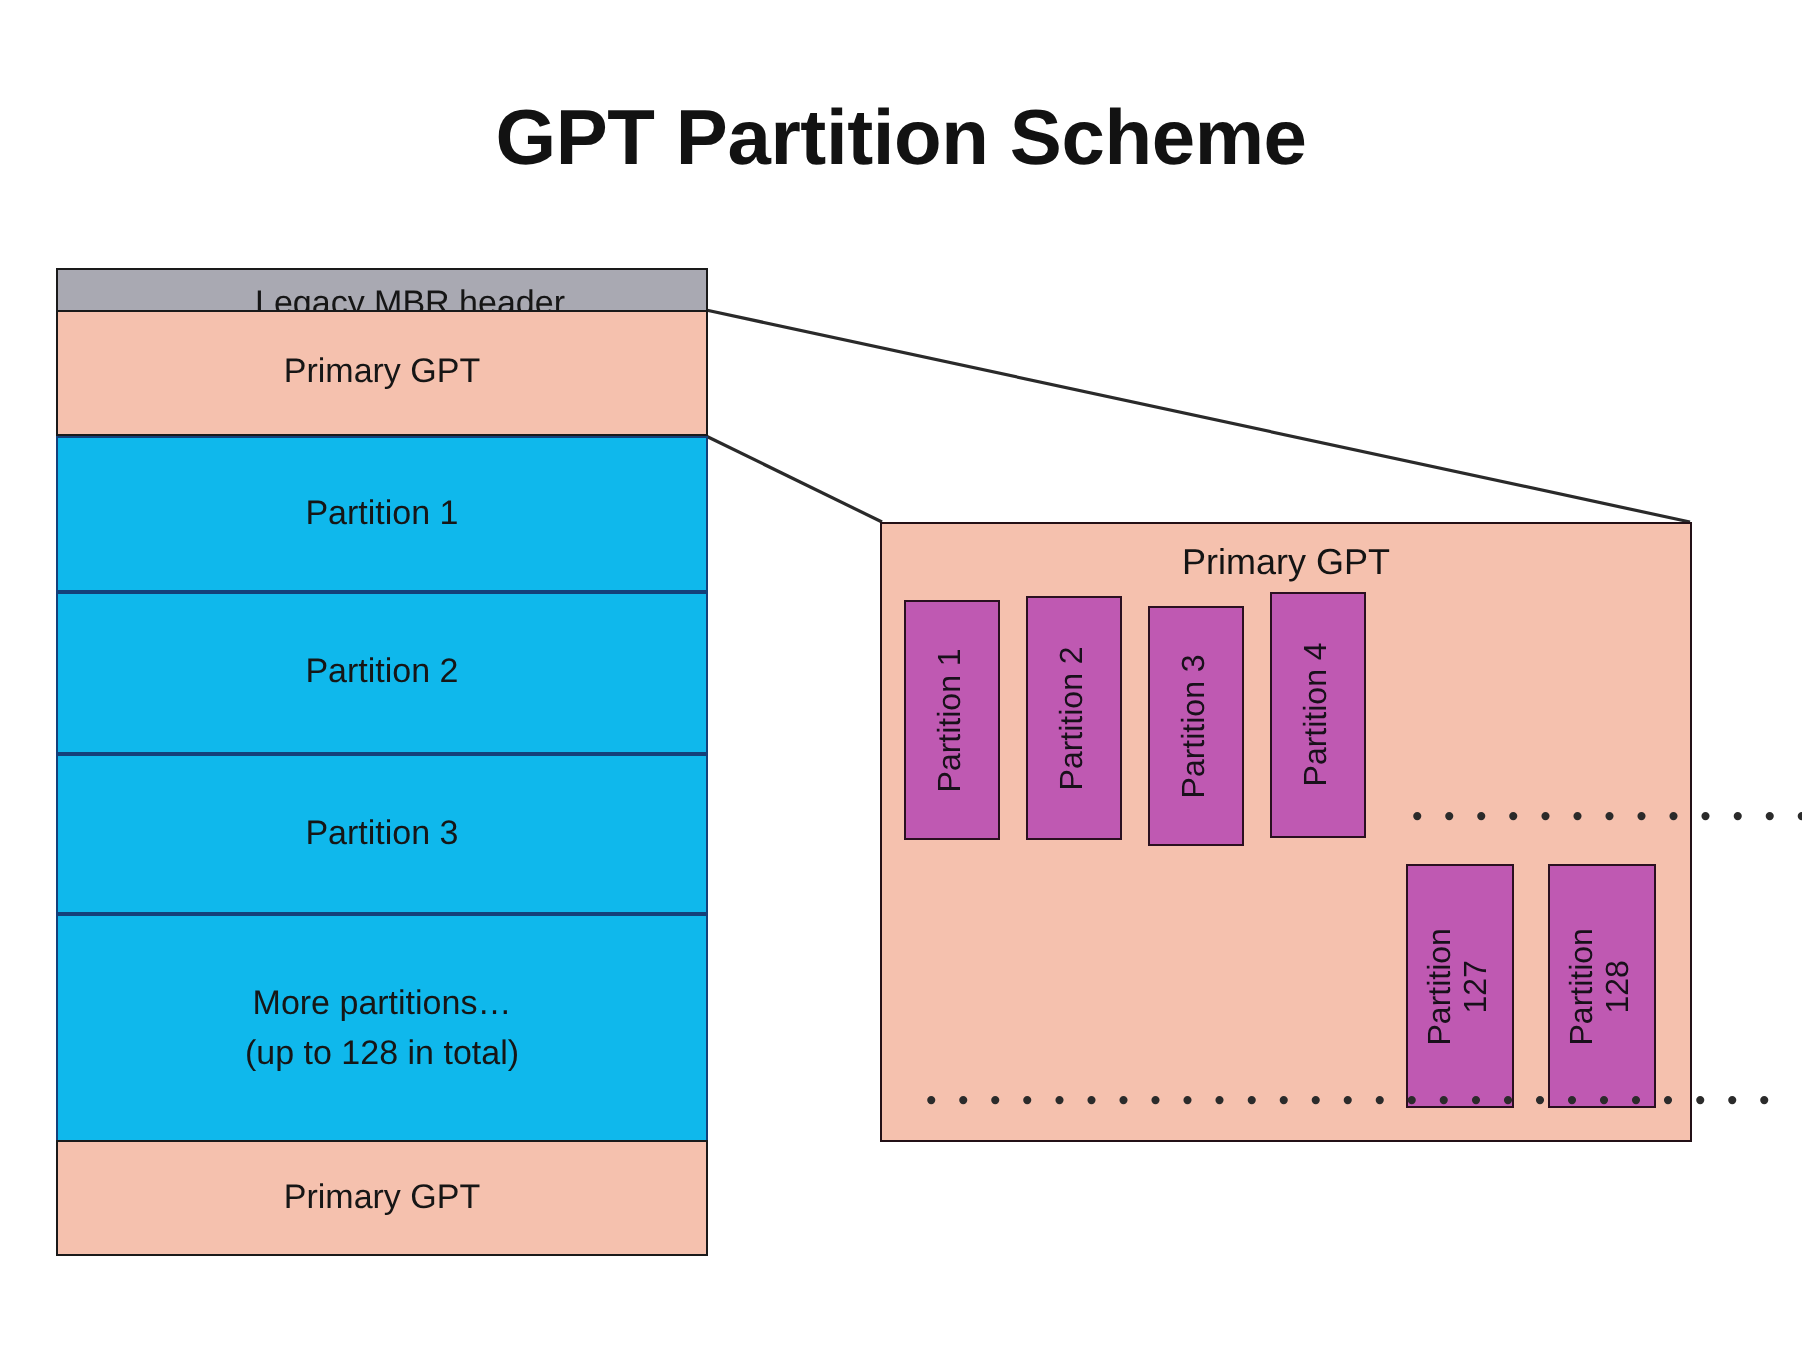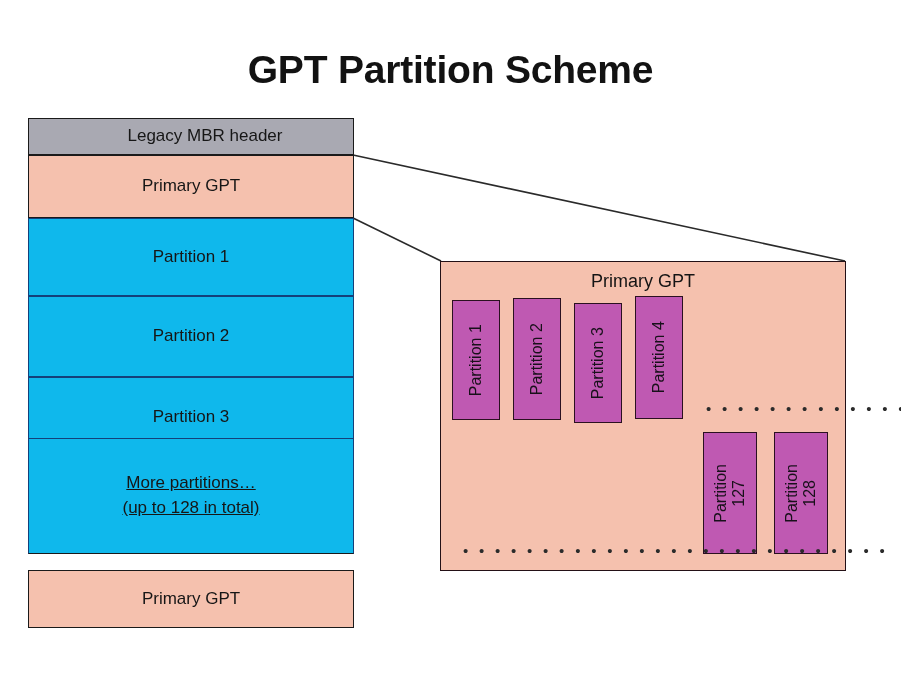--- a/index.html
+++ b/index.html
@@ -119,36 +119,36 @@
 <body>
 
 <div id="title">GPT Partition Scheme</div>
 
 <svg id="connectors" viewBox="0 0 901 675" width="901" height="675">
   <line x1="353" y1="155" x2="845" y2="261" stroke="#2a2a2a" stroke-width="1.6"></line>
   <line x1="353" y1="218" x2="441" y2="261" stroke="#2a2a2a" stroke-width="1.6"></line>
 </svg>
 
 <div id="disk-stack">
-  <div class="band gray" style="top:0px;height:37px;padding-left:28px;">
+  <div class="band gray" style="top:16px;height:37px;padding-left:28px;">
     <span>Legacy MBR header</span>
   </div>
   <div class="band salmon" style="top:37px;height:63px;">
     <span>Primary GPT</span>
   </div>
   <div class="band cyan" style="top:100px;height:78px;">
     <span>Partition 1</span>
   </div>
   <div class="band cyan" style="top:178px;height:81px;">
     <span>Partition 2</span>
   </div>
   <div class="band cyan" style="top:259px;height:80px;">
     <span>Partition 3</span>
   </div>
-  <div class="band cyan thickbottom" style="top:320px;height:116px;text-decoration:underline;">
+  <div class="band cyan thickbottom" style="top:339px;height:116px;">
     <span>More partitions…</span>
     <span>(up to 128 in total)</span>
   </div>
   <div class="band salmon" style="top:452px;height:58px;">
     <span>Primary GPT</span>
   </div>
 </div>
 
 <div id="detail-panel">
   <div id="detail-title">Primary GPT</div>

